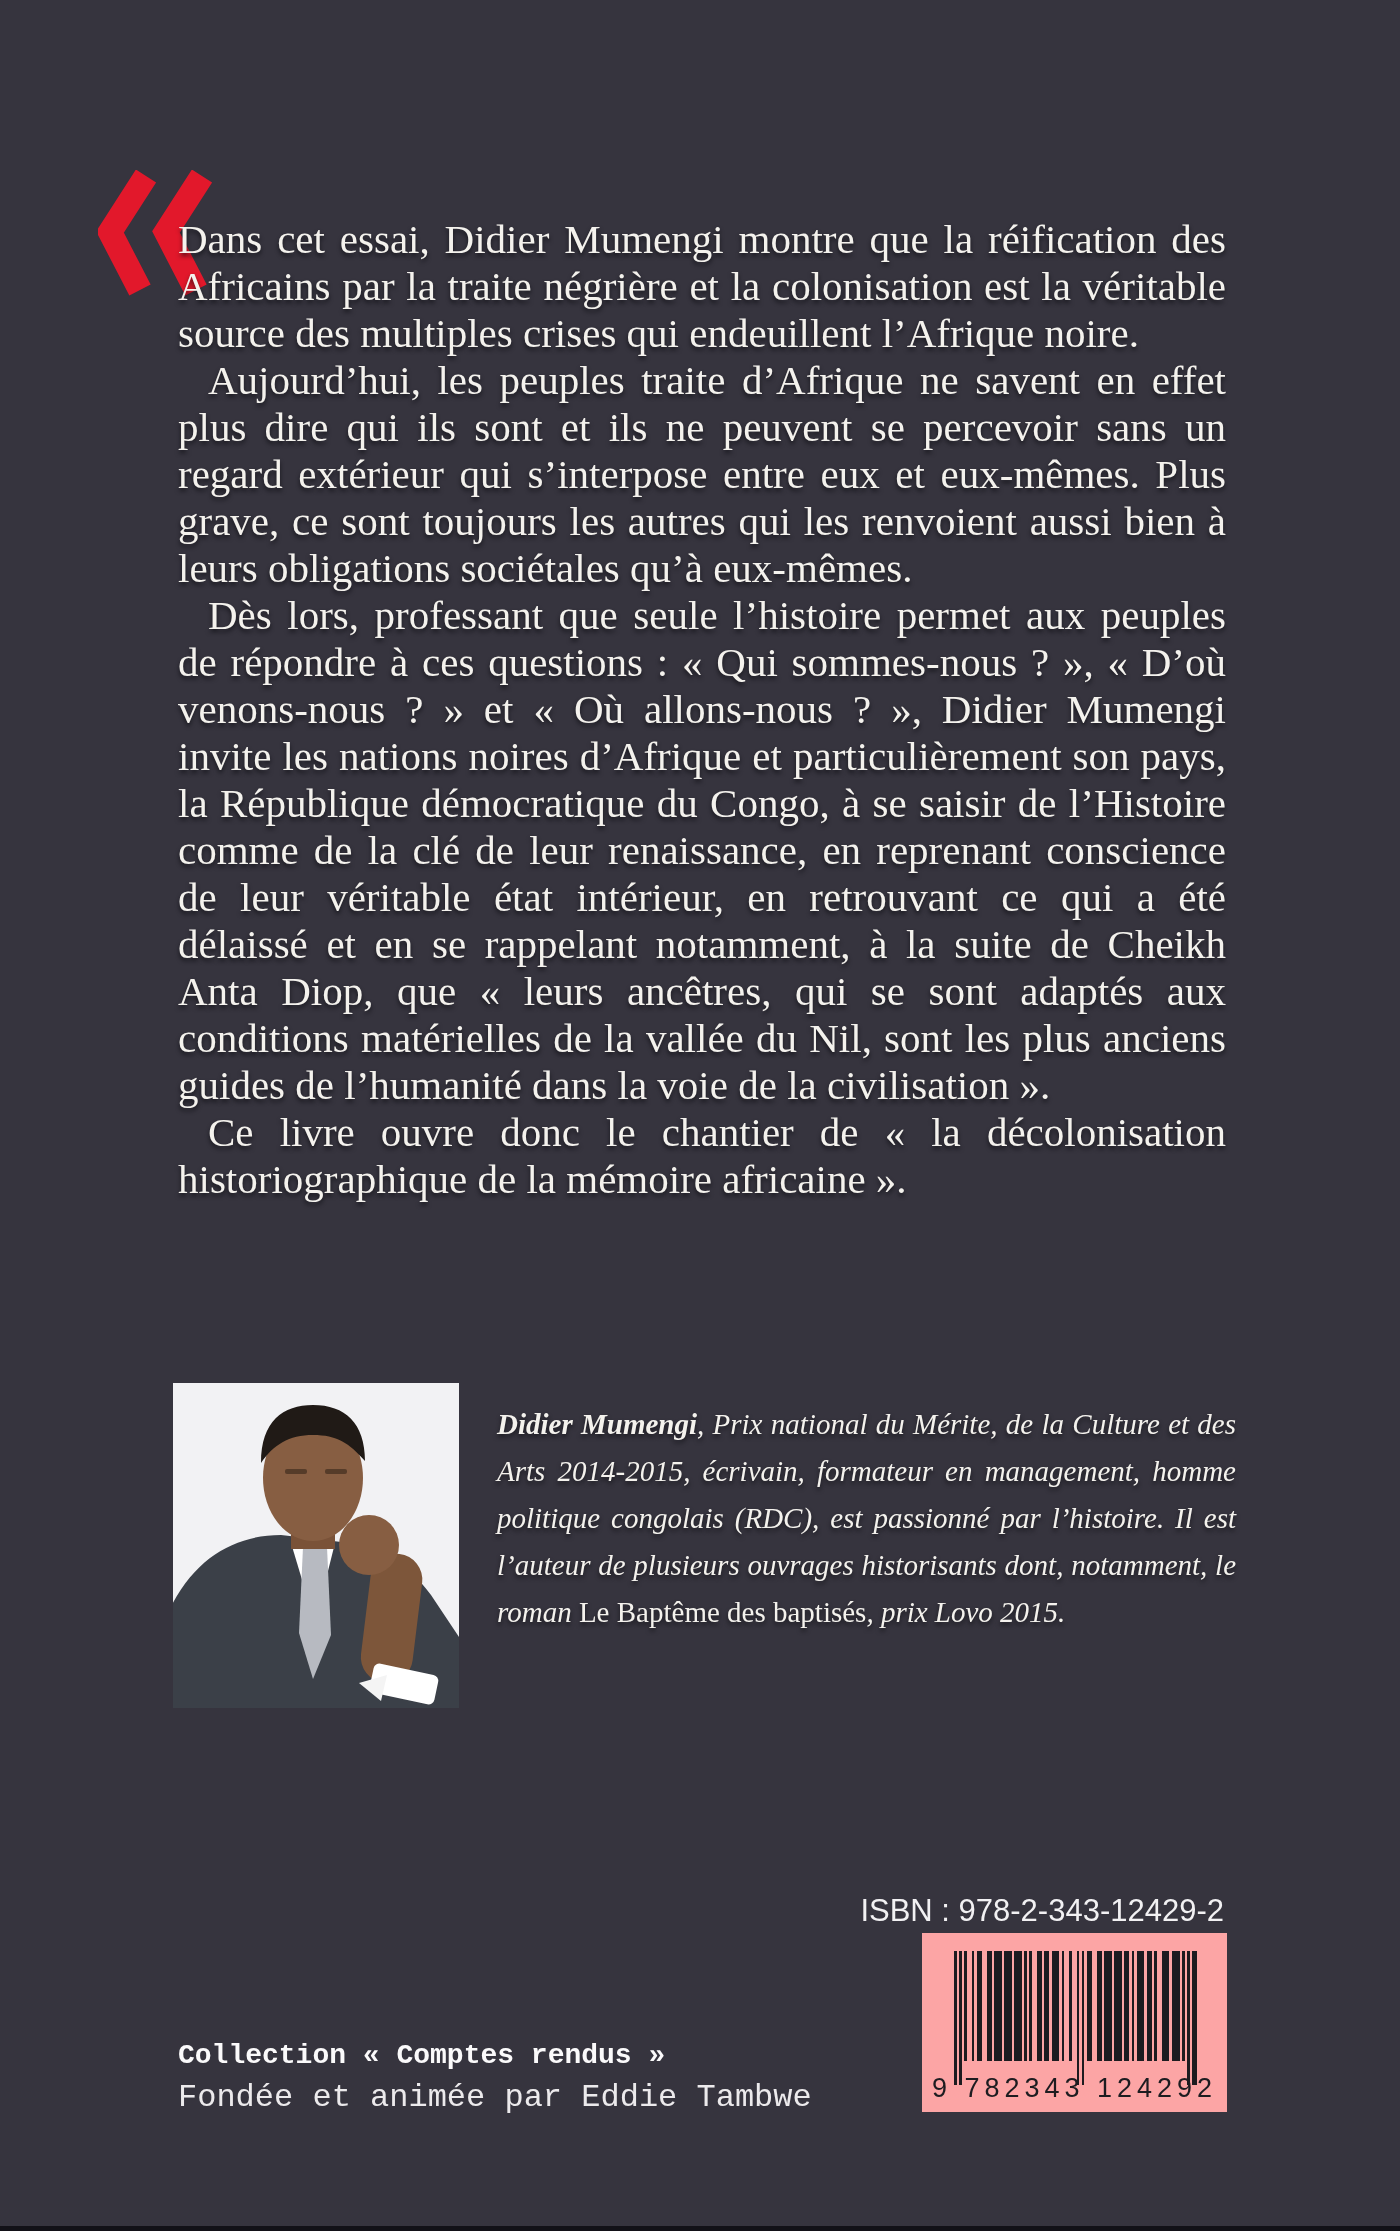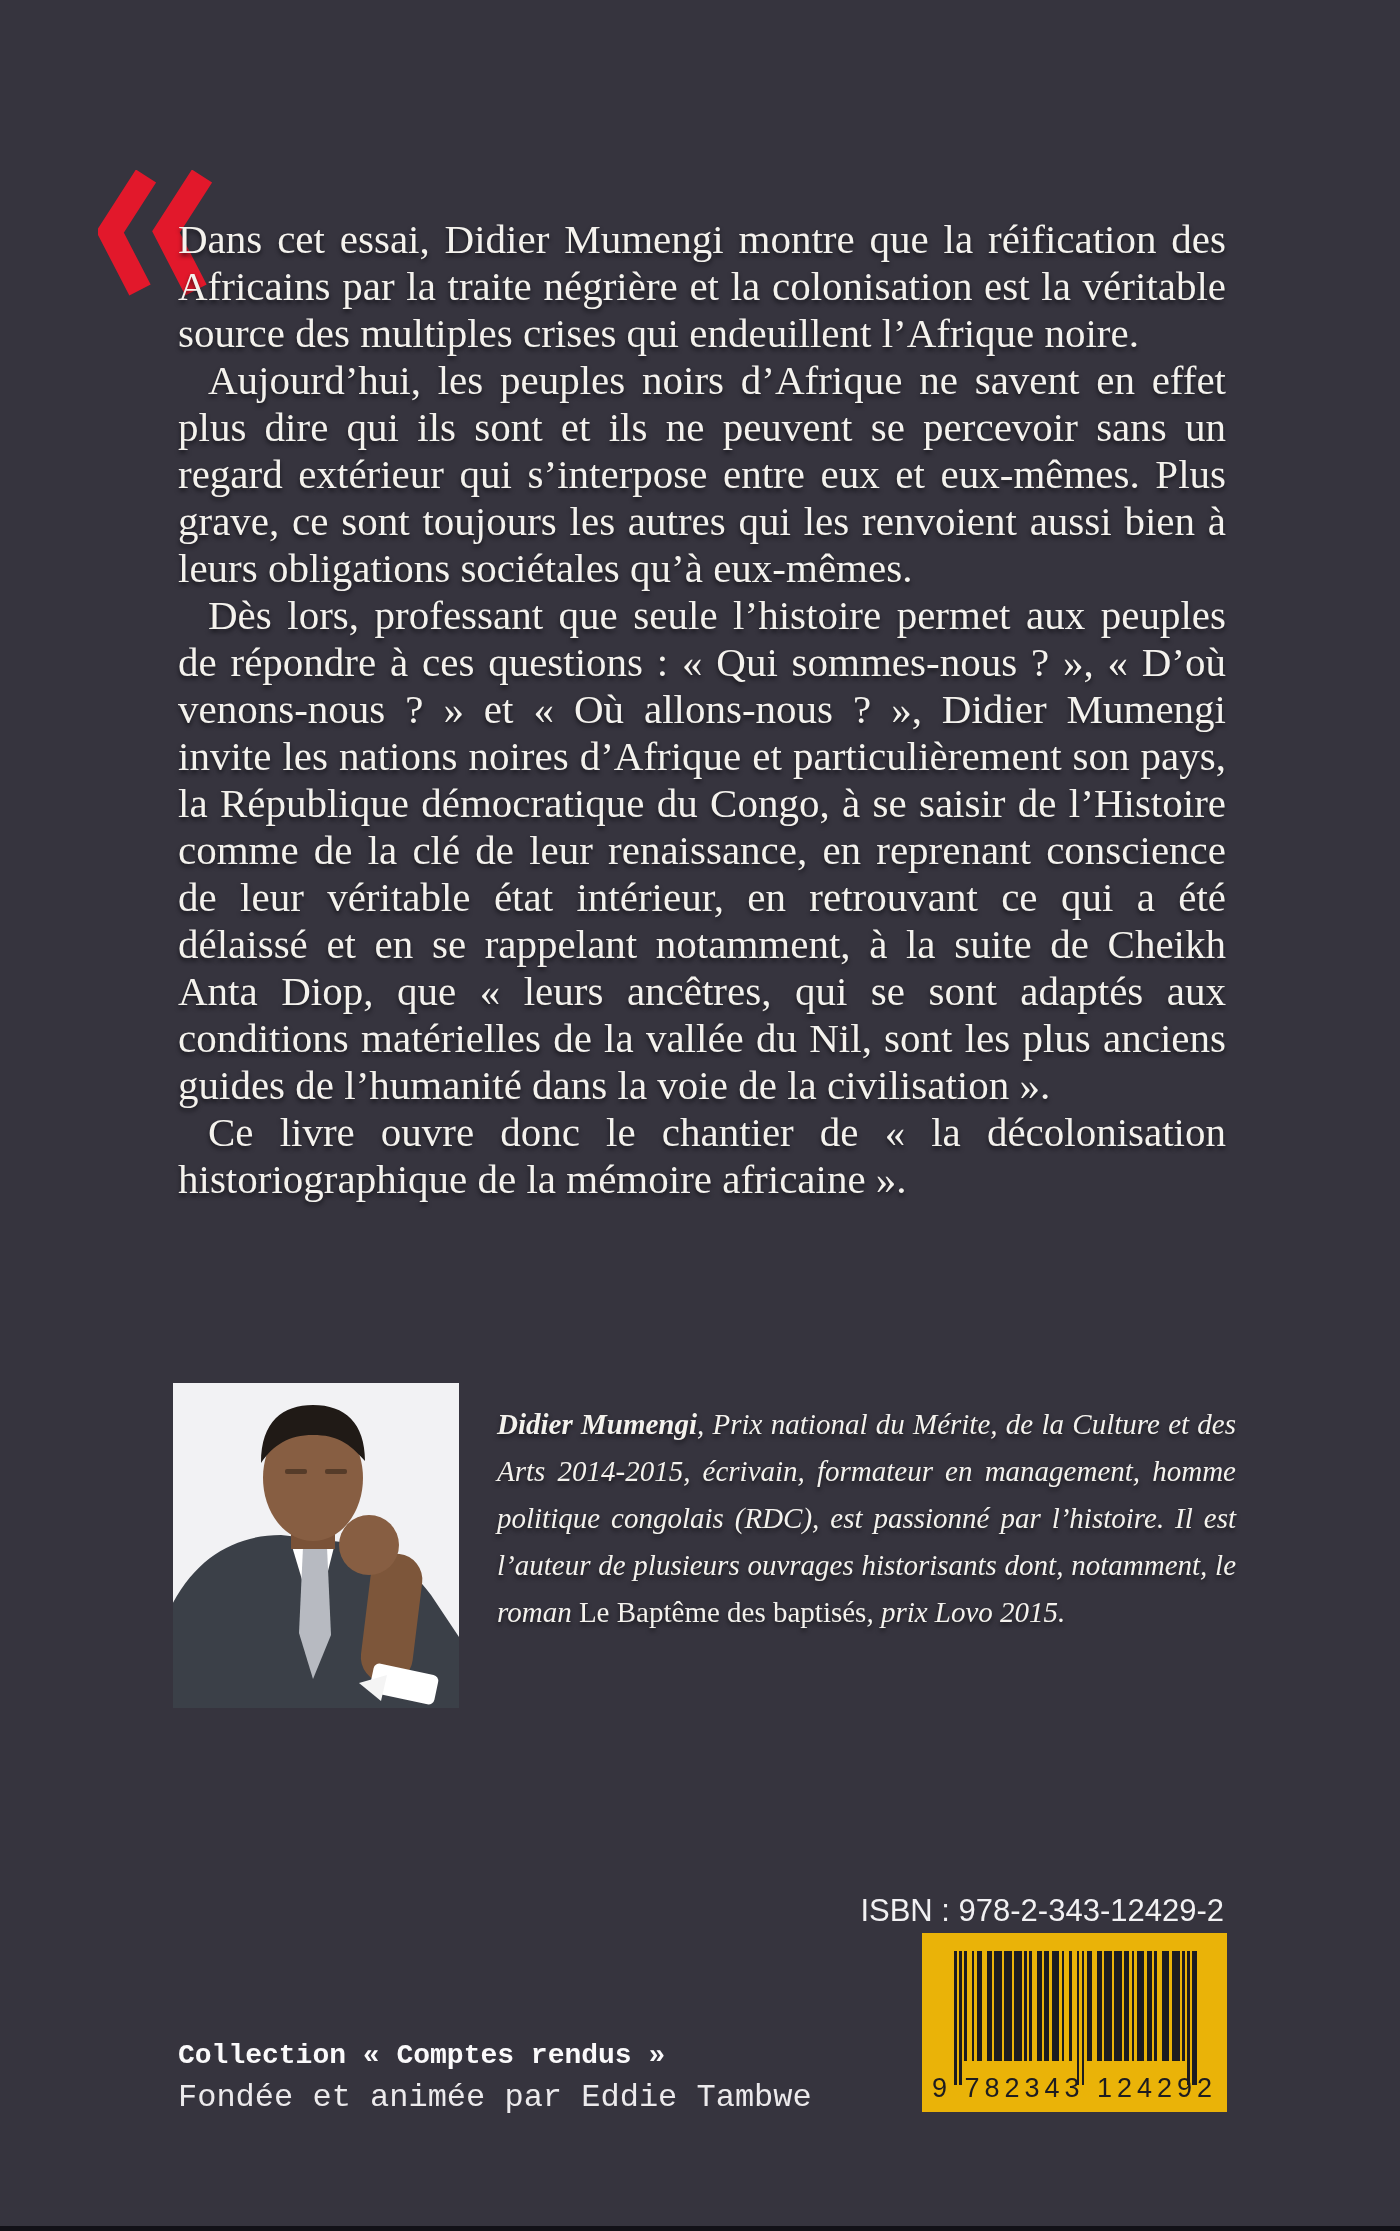--- a/index.html
+++ b/index.html
@@ -44,21 +44,21 @@
     letter-spacing:1px;
   }
   .isbn{
     position:absolute;left:850px;top:1893px;width:374px;text-align:right;
     font-family:"Liberation Sans", sans-serif;font-size:31px;color:#F2F1F3;
   }
 
   
   .barcode{
     position:absolute;left:922px;top:1933px;width:305px;height:179px;
-    background:#eab308;
+    background:#fca5a5;
   }
   .barcode .bars{
     position:absolute;left:32px;top:18px;width:244px;height:134px;
     display:flex;align-items:flex-start;
   }
   .barcode .num{
     position:absolute;left:0;bottom:8px;width:100%;text-align:center;
     font-family:"Liberation Sans", sans-serif;font-size:27px;color:#1D1C20;
     letter-spacing:5px;white-space:nowrap;
   }
@@ -80,21 +80,21 @@
 
 <div class="cover">
 
   <svg class="quote-svg" width="116" height="126" viewBox="0 0 116 126" aria-hidden="true">
     <path class="accent-stroke" d="M48 6 L12 62 L42 120" stroke="#E2182B" stroke-width="24" fill="none"></path>
     <path class="accent-stroke" d="M104 6 L68 62 L98 120" stroke="#E2182B" stroke-width="24" fill="none"></path>
   </svg>
 
   <div class="synopsis">
     <p class="first">Dans cet essai, Didier Mumengi montre que la réification des Africains par la traite négrière et la colonisation est la véritable source des multiples crises qui endeuillent l’Afrique noire.</p>
-    <p>Aujourd’hui, les peuples noirs d’Afrique ne savent en effet plus dire qui ils sont et ils ne peuvent se percevoir sans un regard extérieur qui s’interpose entre eux et eux-mêmes. Plus grave, ce sont toujours les autres qui les renvoient aussi bien à leurs obligations sociétales qu’à eux-mêmes.</p>
+    <p>Aujourd’hui, les peuples traite d’Afrique ne savent en effet plus dire qui ils sont et ils ne peuvent se percevoir sans un regard extérieur qui s’interpose entre eux et eux-mêmes. Plus grave, ce sont toujours les autres qui les renvoient aussi bien à leurs obligations sociétales qu’à eux-mêmes.</p>
     <p>Dès lors, professant que seule l’histoire permet aux peuples de répondre à ces questions : « Qui sommes-nous ? », « D’où venons-nous ? » et « Où allons-nous ? », Didier Mumengi invite les nations noires d’Afrique et particulièrement son pays, la République démocratique du Congo, à se saisir de l’Histoire comme de la clé de leur renaissance, en reprenant conscience de leur véritable état intérieur, en retrouvant ce qui a été délaissé et en se rappelant notamment, à la suite de Cheikh Anta Diop, que « leurs ancêtres, qui se sont adaptés aux conditions matérielles de la vallée du Nil, sont les plus anciens guides de l’humanité dans la voie de la civilisation ».</p>
     <p>Ce livre ouvre donc le chantier de « la décolonisation historiographique de la mémoire africaine ».</p>
   </div>
 
   <div class="author-photo">
     <svg width="286" height="325" viewBox="0 0 286 325" aria-hidden="true">
       <rect x="0" y="0" width="286" height="325" fill="#f2f2f4"></rect>
       <rect x="0" y="0" width="286" height="325" fill="url(#vg)"></rect>
       <defs>
         <radialGradient id="vg" cx="0.5" cy="0.4" r="0.9">

